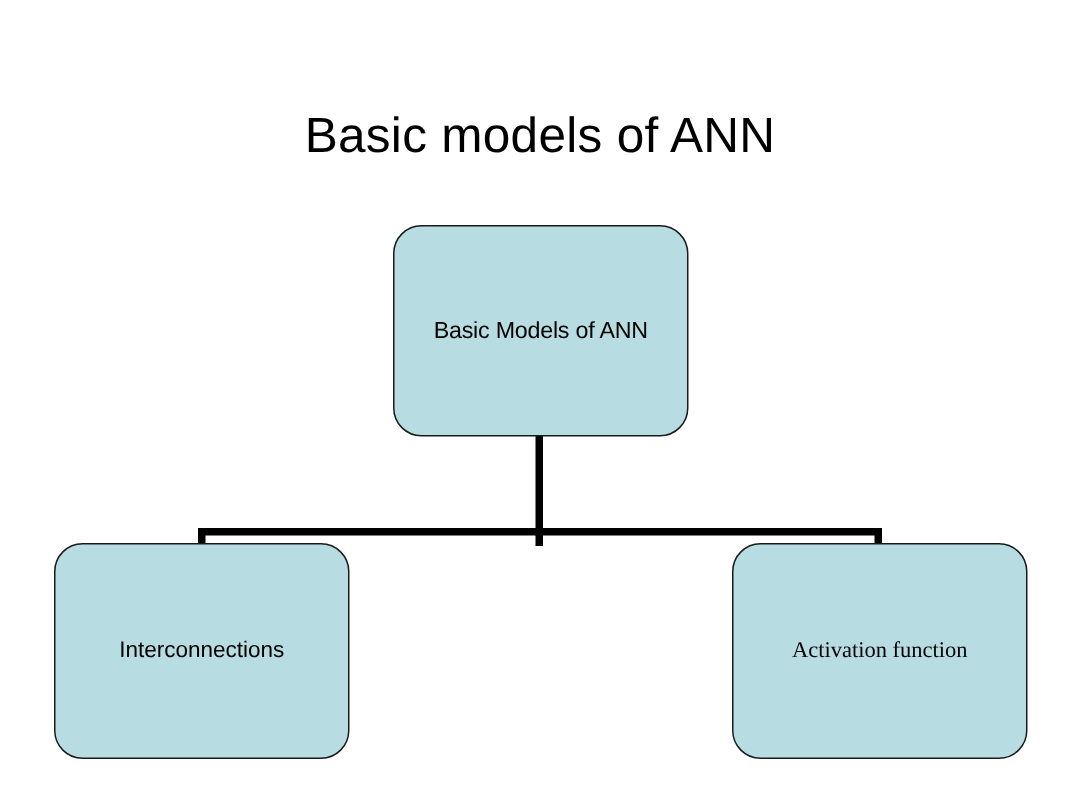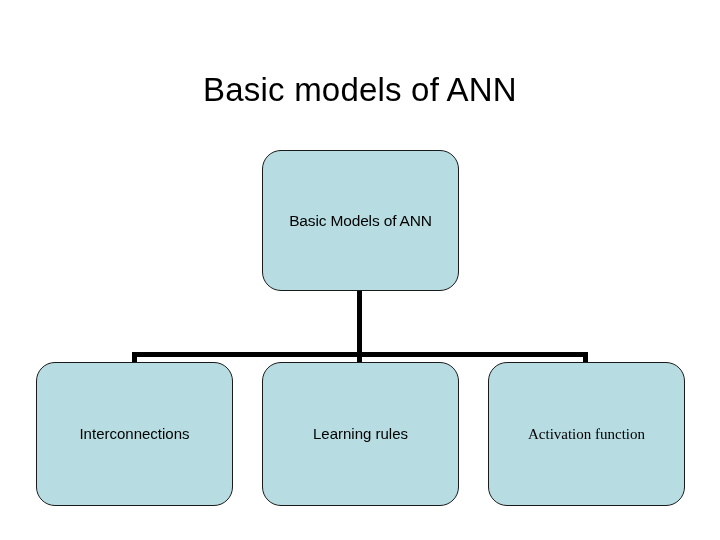--- a/index.html
+++ b/index.html
@@ -144,21 +144,18 @@
   <div class="connector" id="connector-drop-right"></div>
 
   <div class="node" id="node-root">
     <span class="node-label">Basic Models of ANN</span>
   </div>
 
   <div class="node" id="node-interconnections">
     <span class="node-label">Interconnections</span>
   </div>
 
-  <div class="node" id="node-learning-rules">
-    <span class="node-label">Learning rules</span>
-  </div>
 
   <div class="node" id="node-activation-function">
     <span class="node-label">Activation function</span>
   </div>
 
 </div>
 
 </body></html>

